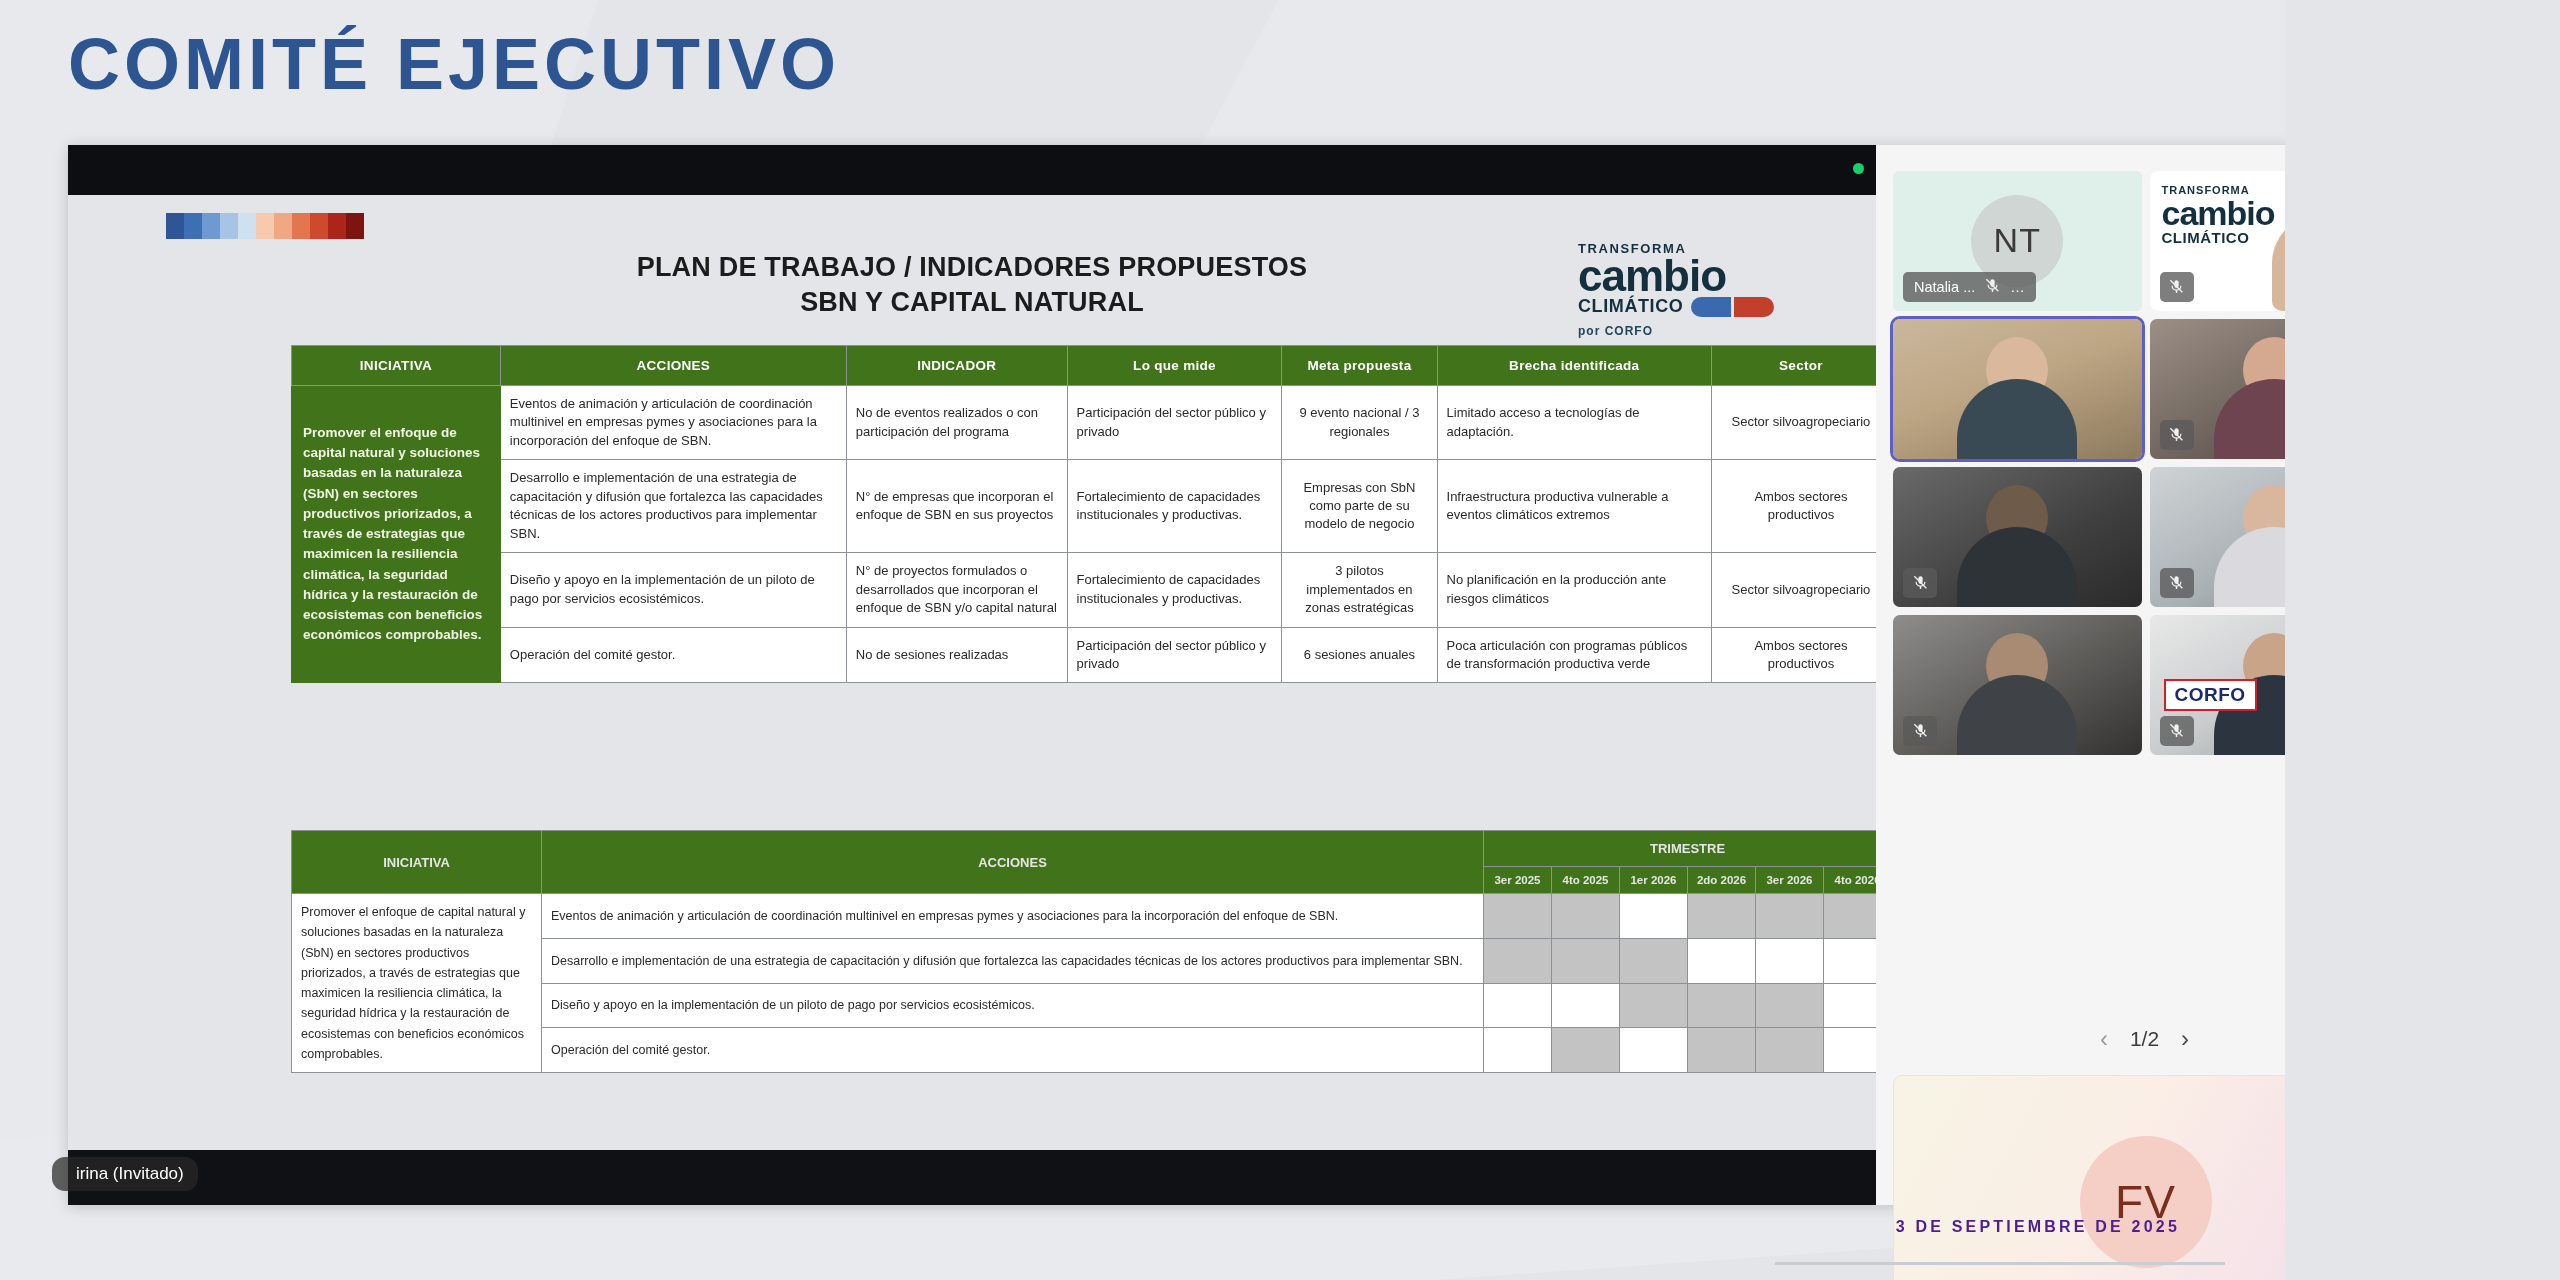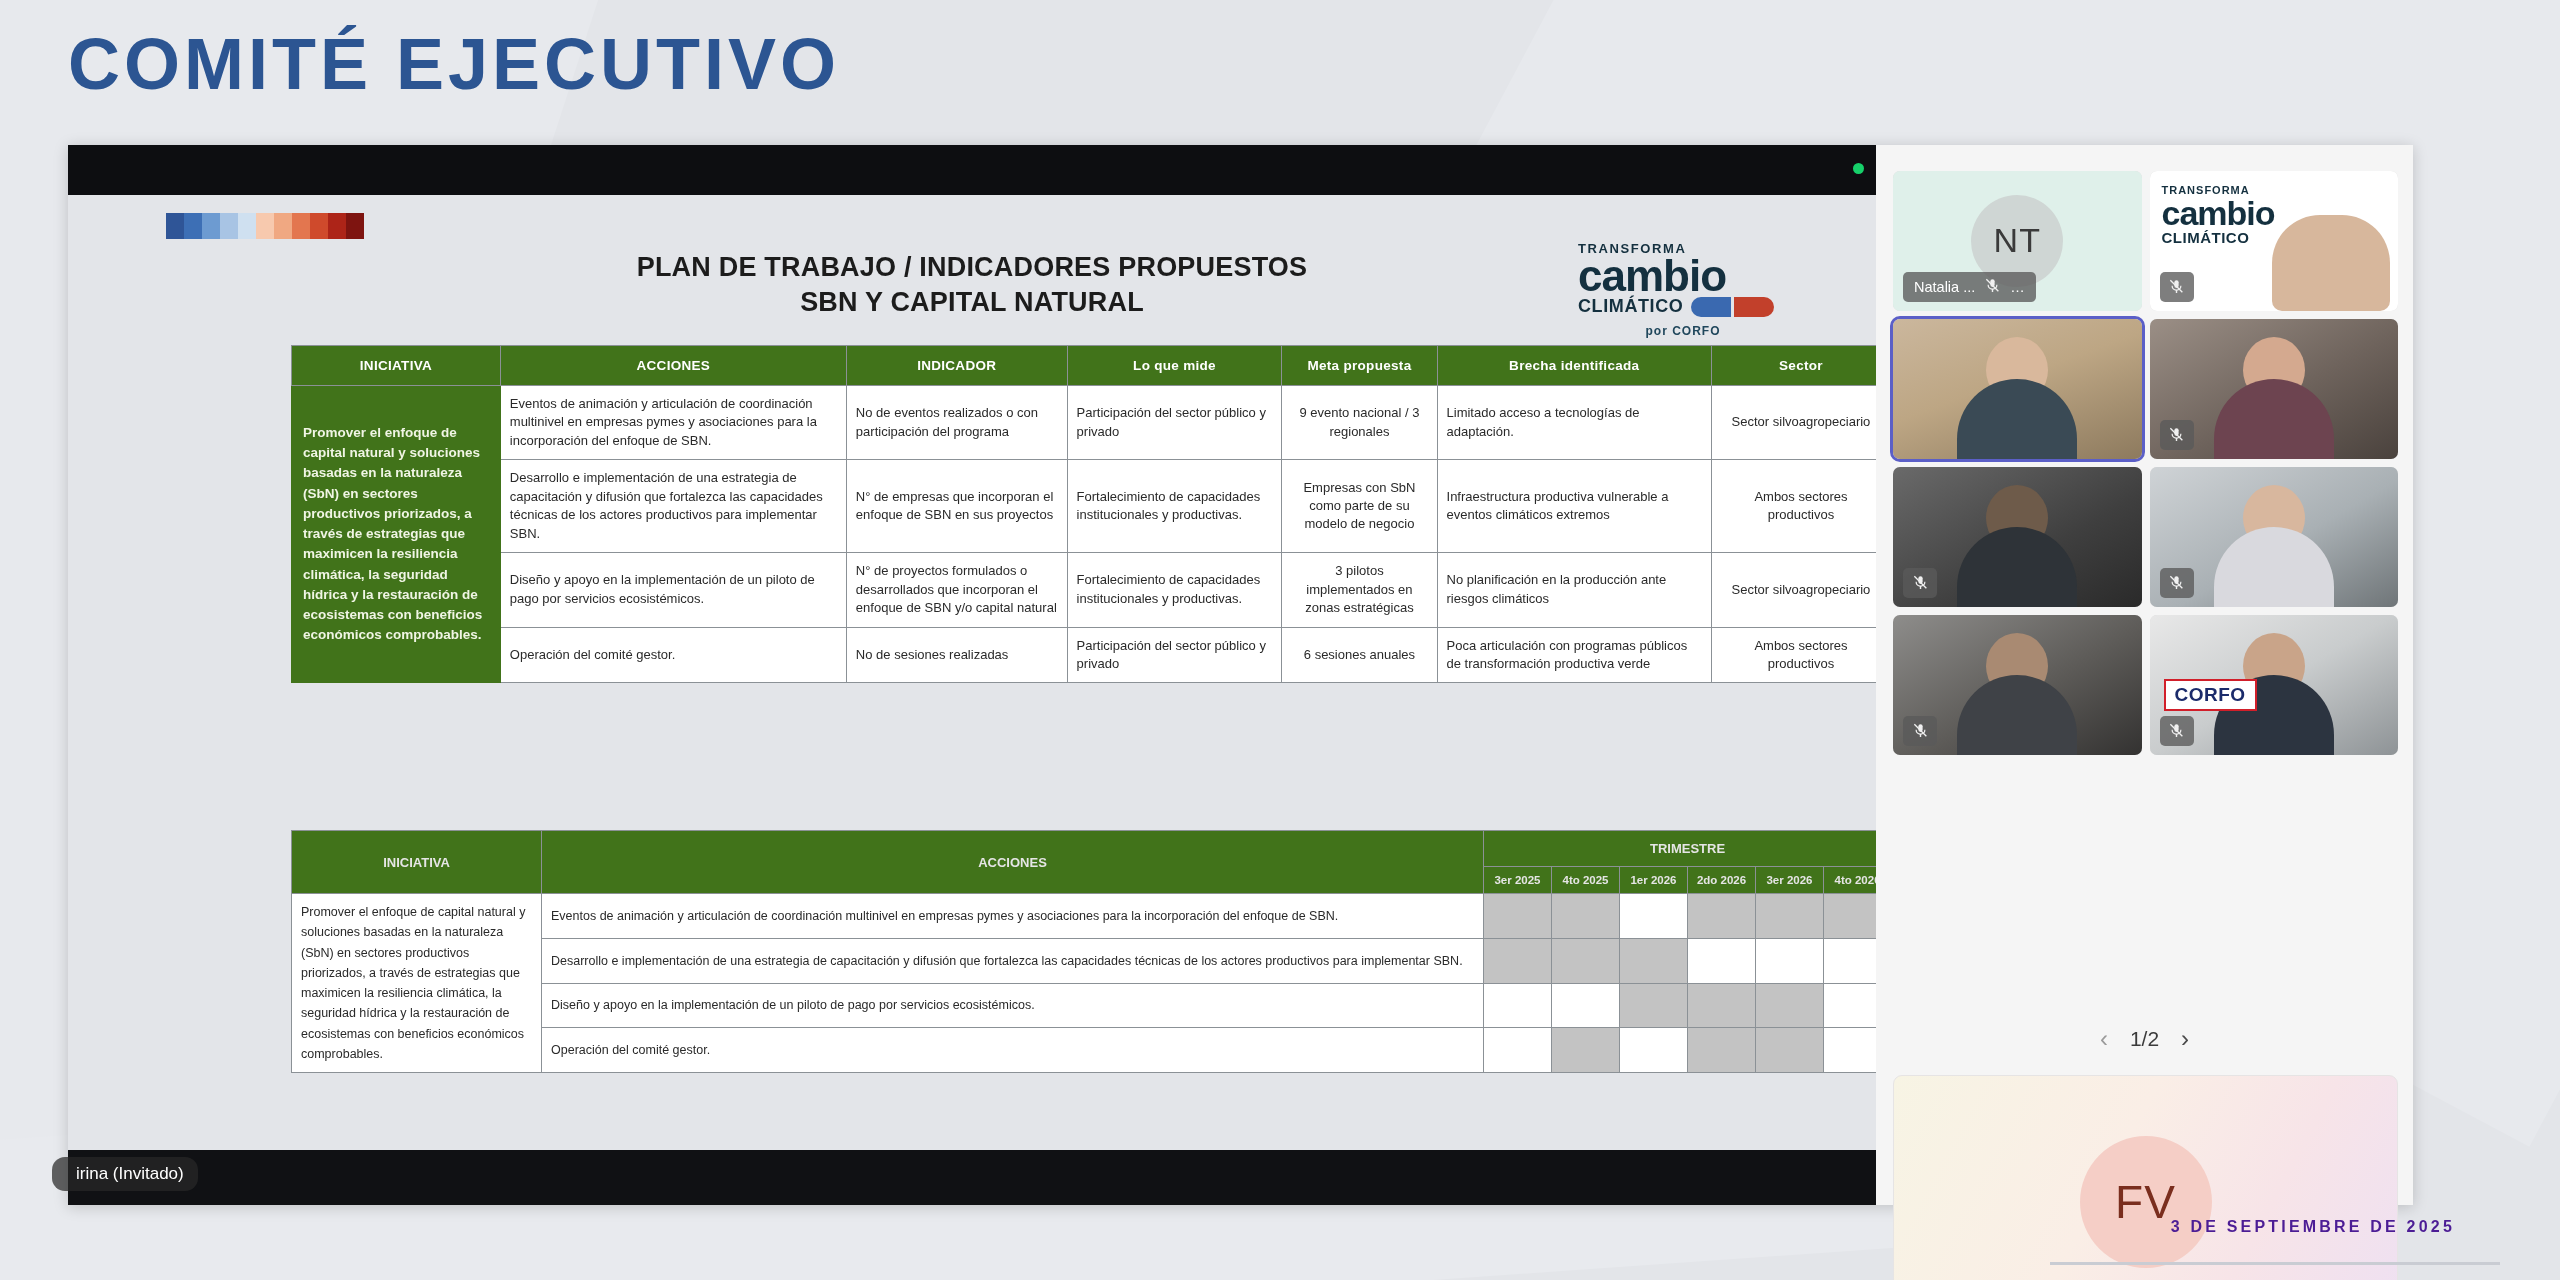--- a/index.html
+++ b/index.html
@@ -5,21 +5,21 @@
   * { box-sizing: border-box; margin: 0; padding: 0; }
   html, body {
     width: 2560px; height: 1280px;
     background: #e3e5e9;
     font-family: "Liberation Sans", sans-serif;
     overflow: hidden;
   }
 
   
   .page {
-    position: relative; width: 2560px; height: 1280px;
+    position: relative; width: 2285px; height: 1280px;
     background: #e3e5e9;
     overflow: hidden;
   }
   .swoosh {
     position: absolute; pointer-events: none;
     background: #e9ebef;
   }
   .sw1 { width: 1400px; height: 1400px; right: -380px; top: -500px;
          transform: rotate(28deg); background: #e7e9ed; }
   .sw2 { width: 2600px; height: 240px; left: -300px; bottom: -30px;
@@ -89,21 +89,21 @@
     position: absolute; right: 88px; top: 46px;
     width: 210px; text-align: left; color: #14303f;
   }
   .slide-logo .l1 { font-size: 13px; font-weight: bold; letter-spacing: 1.6px; }
   .slide-logo .l2 { font-size: 44px; font-weight: bold; line-height: .92; letter-spacing: -1px; }
   .slide-logo .l3row { display: flex; align-items: center; gap: 8px; }
   .slide-logo .l3 { font-size: 18px; font-weight: bold; letter-spacing: .6px; }
   .pillwrap { display: flex; }
   .pill-b { width: 40px; height: 20px; border-radius: 10px 0 0 10px; background: #3a69b0; }
   .pill-r { width: 40px; height: 20px; border-radius: 0 10px 10px 0; background: #c2402b; margin-left: 3px; }
-  .slide-logo .l4 { font-size: 12px; font-weight: bold; letter-spacing: 1px; text-align: center;
+  .slide-logo .l4 { font-size: 12px; font-weight: bold; letter-spacing: 1px; text-align: left;
                     margin-top: 7px; color: #20475c; }
 
   
   table.t { border-collapse: collapse; table-layout: fixed; }
   table.t td, table.t th { border: 1px solid #8b9196; vertical-align: middle; }
 
   .tbl1 {
     position: absolute; left: 223px; top: 150px; width: 1600px;
   }
   .tbl1 th {

